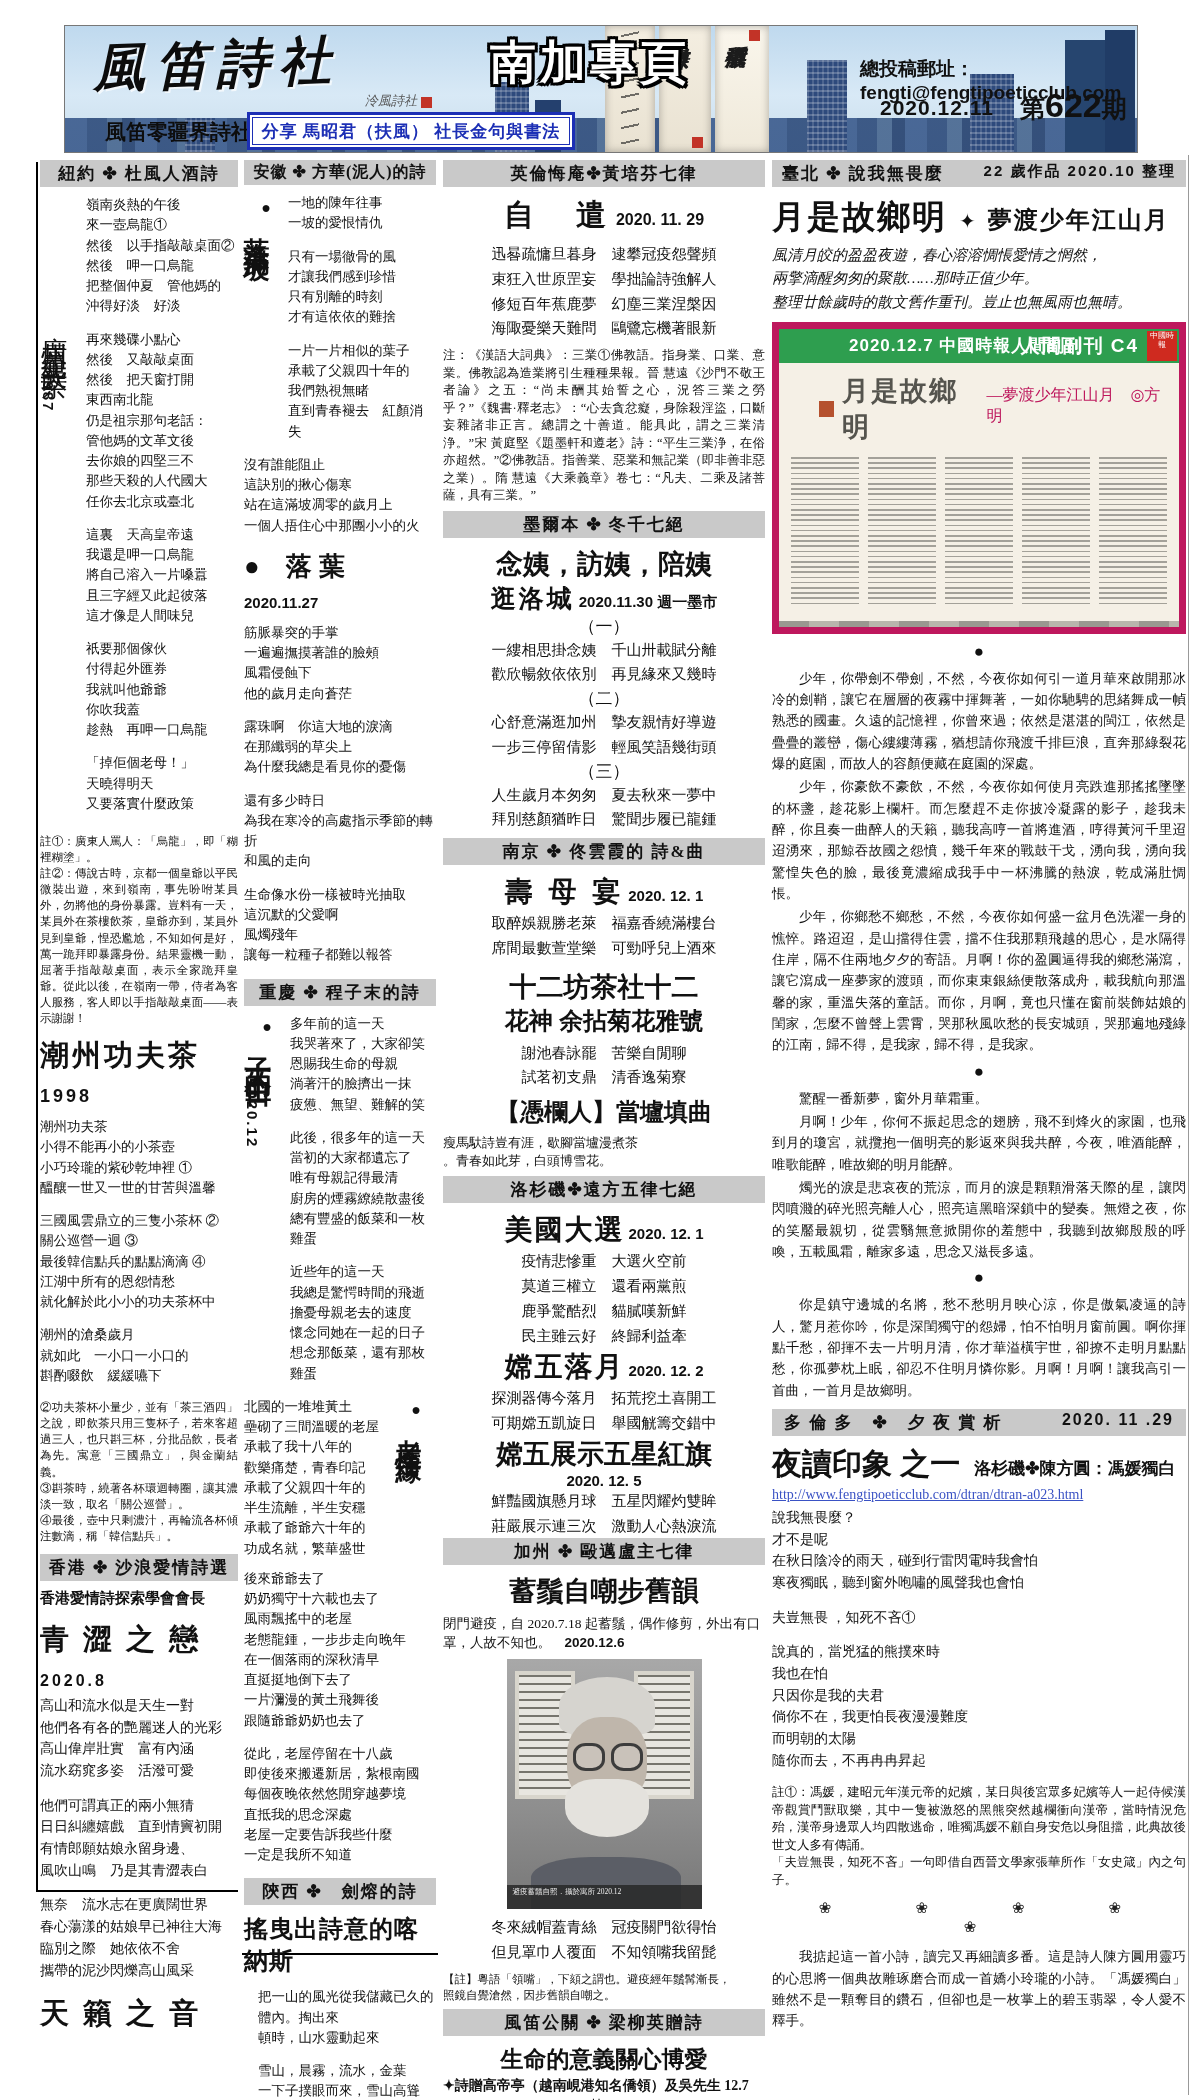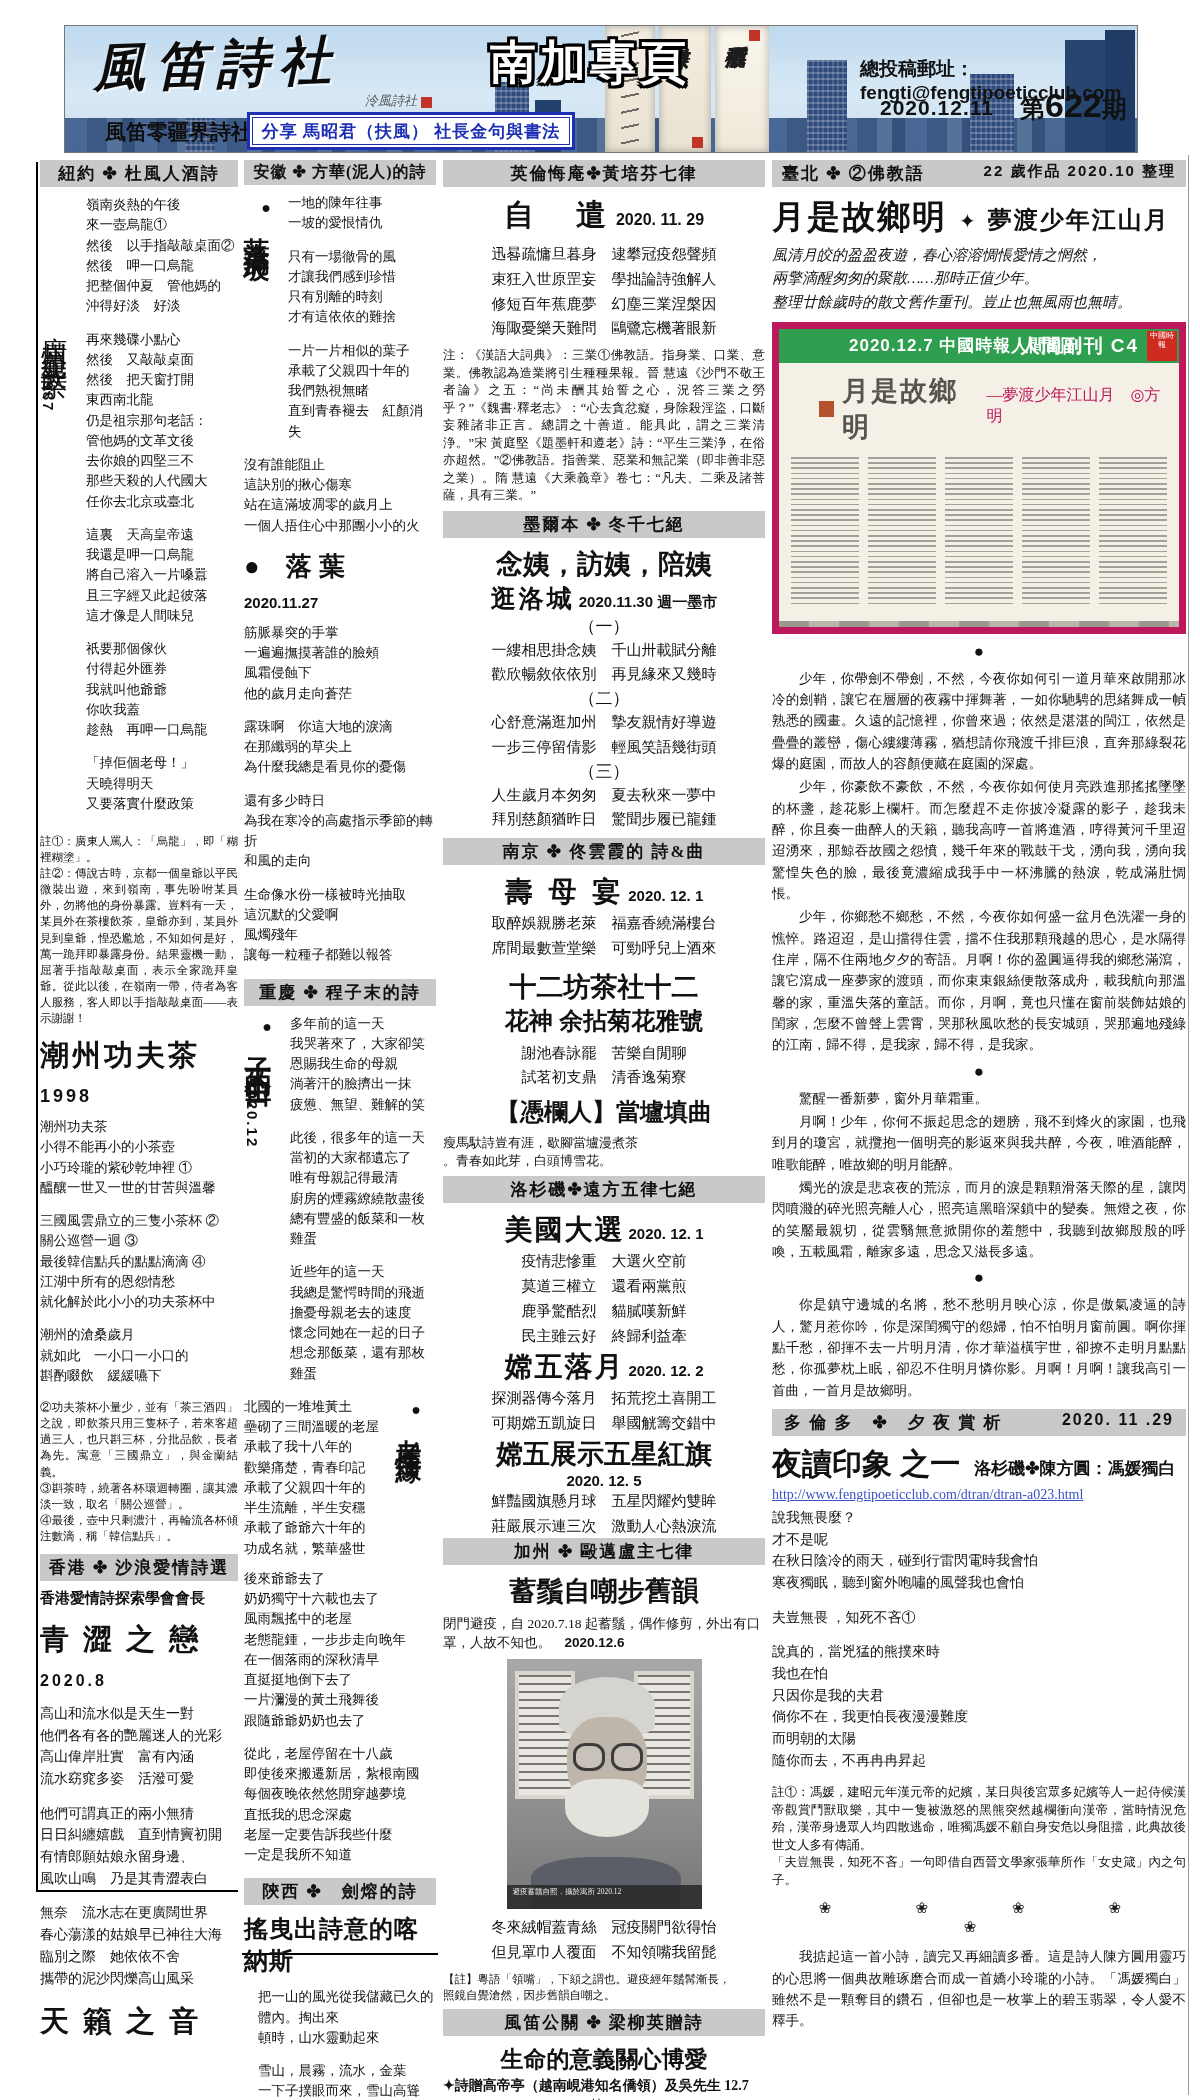--- a/index.html
+++ b/index.html
@@ -224,21 +224,21 @@
       </div>
     </div>
 
     <div class="bar" style="margin-top:10px;">香港 ✤ 沙浪愛情詩選</div>
     <div class="sub-serif" style="font-weight:600;">香港愛情詩探索學會會長</div>
 
     <div style="margin-top:12px;">
       <div class="btitle ptitle-lg">
         <span>青 澀 之 戀</span>　<span class="dt" style="font-size:16px;">2020.8</span>
       </div>
-      <div class="poem14" style="margin-top:10px;">
+      <div class="poem14" style="margin-top:2px;">
           <div class="stanza">
             <div class="pl">高山和流水似是天生一對</div>
             <div class="pl">他們各有各的艷麗迷人的光彩</div>
             <div class="pl">高山偉岸壯實　富有內涵</div>
             <div class="pl">流水窈窕多姿　活潑可愛</div>
           </div>
           <div class="stanza">
             <div class="pl">他們可謂真正的兩小無猜</div>
             <div class="pl">日日糾纏嬉戲　直到情竇初開</div>
             <div class="pl">有情郎願姑娘永留身邊、</div>
@@ -549,21 +549,21 @@
     <div>
       <div class="center btitle" style="font-size:23px;">生命的意義關心博愛</div>
       <div style="font-size:14px;font-weight:600;margin:2px 0;">✦詩贈高帝亭（越南峴港知名僑領）及吳先生 12.7</div>
       <div class="center" style="font-size:15px;">（其一）</div>
 
     </div>
   </div>
 
   <div class="col" style="left:772px;width:414px;">
     <div class="bar" style="display:flex;justify-content:space-between;padding:2px 10px;">
-      <span>臺北 ✤ ②佛教語</span>
+      <span>臺北 ✤ 說我無畏麼</span>
       <span class="dt" style="font-size:15px;">22 歲作品 2020.10 整理</span>
     </div>
 
     <div style="margin:2px 0 4px 0;">
       <span class="btitle" style="font-size:33px;letter-spacing:2px;">月是故鄉明</span>
       <span style="font-size:20px;margin:0 8px;">✦</span>
       <span style="font-size:24px;font-weight:600;letter-spacing:2px;">夢渡少年江山月</span>
     </div>
     <div style="font-size:15px;font-style:italic;line-height:1.55;">
         <div class="pl">風清月皎的盈盈夜遊，春心溶溶惆悵愛情之惘然，</div>

